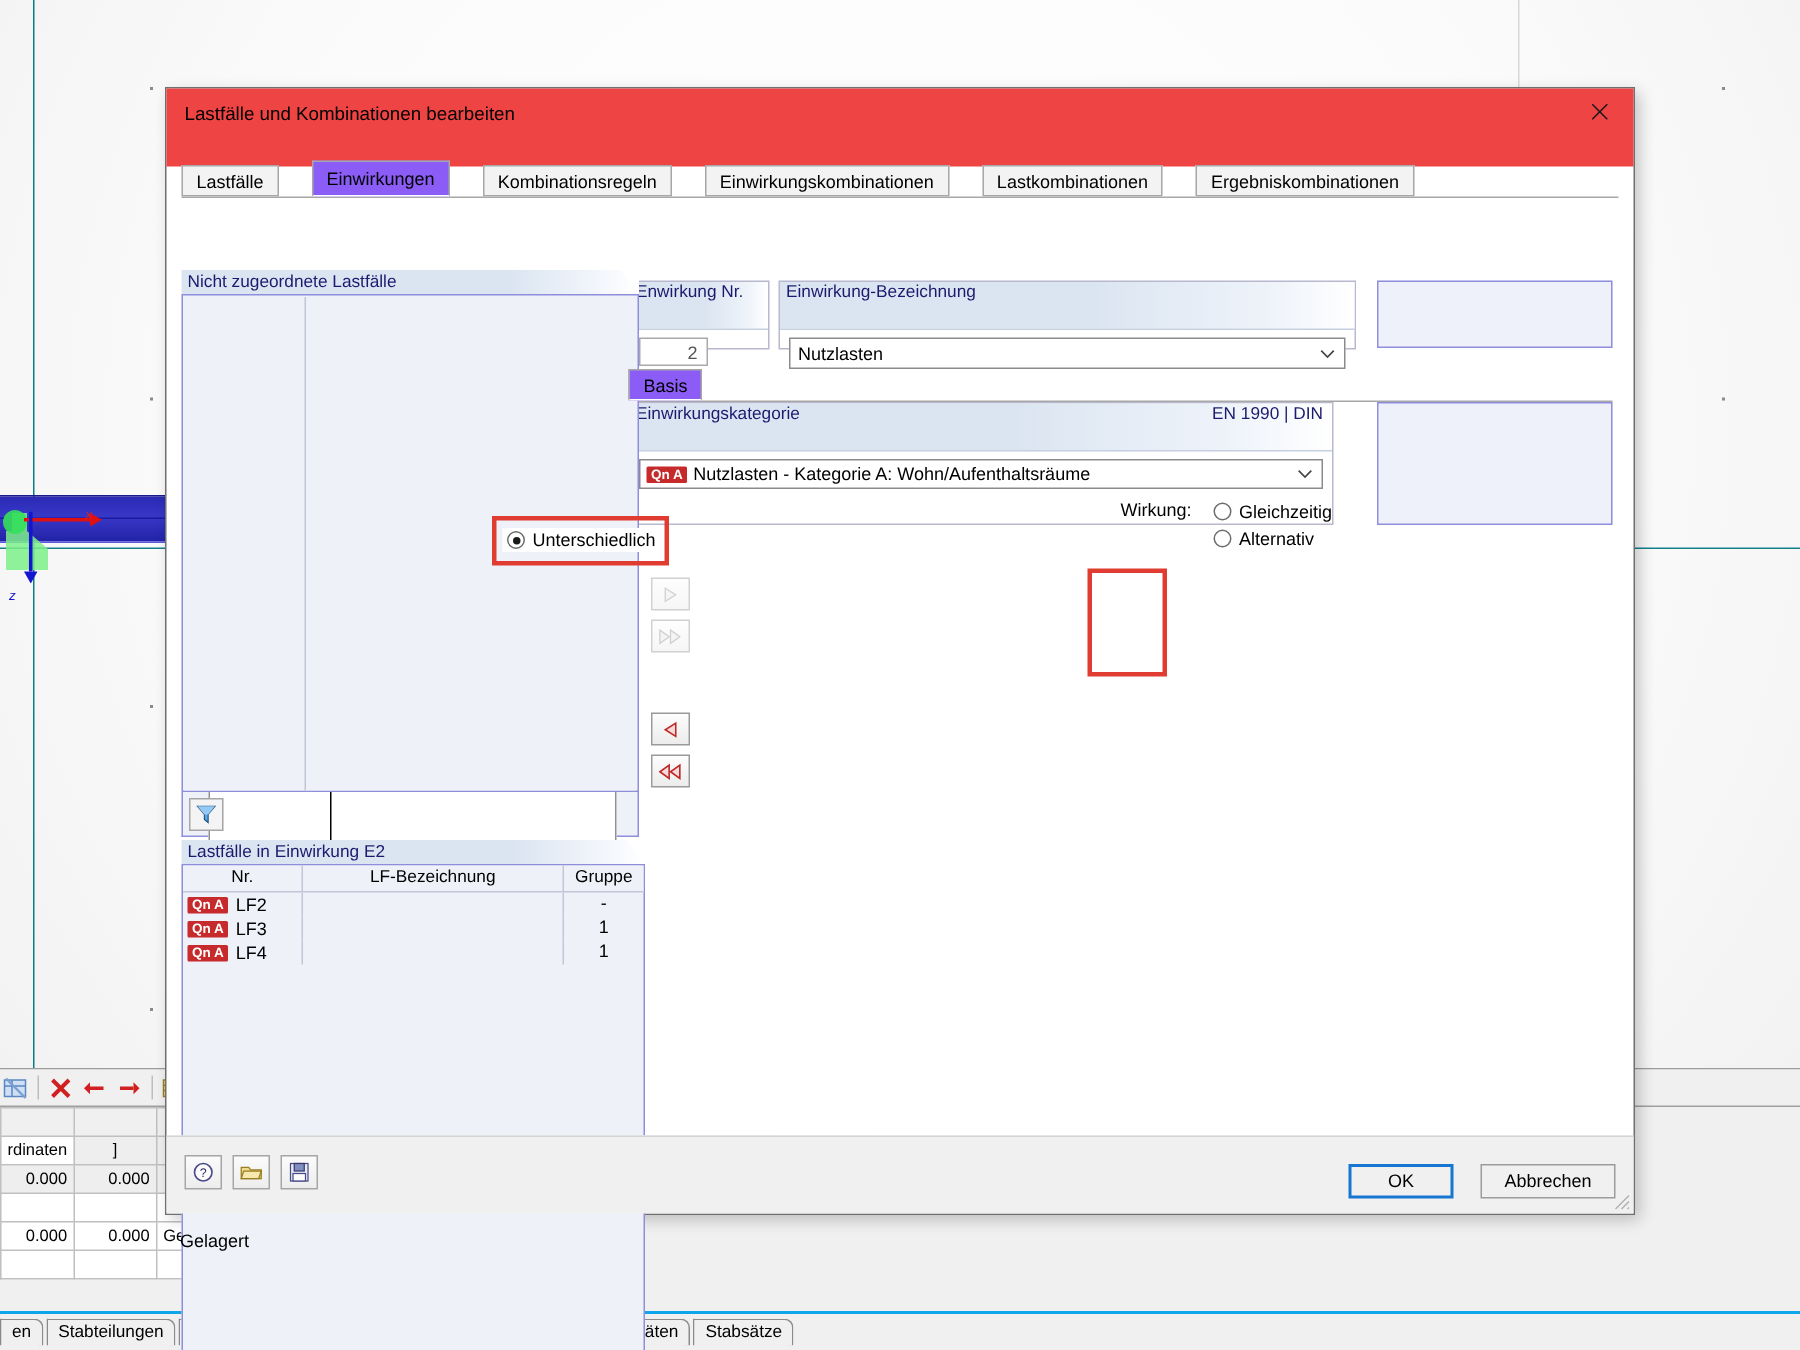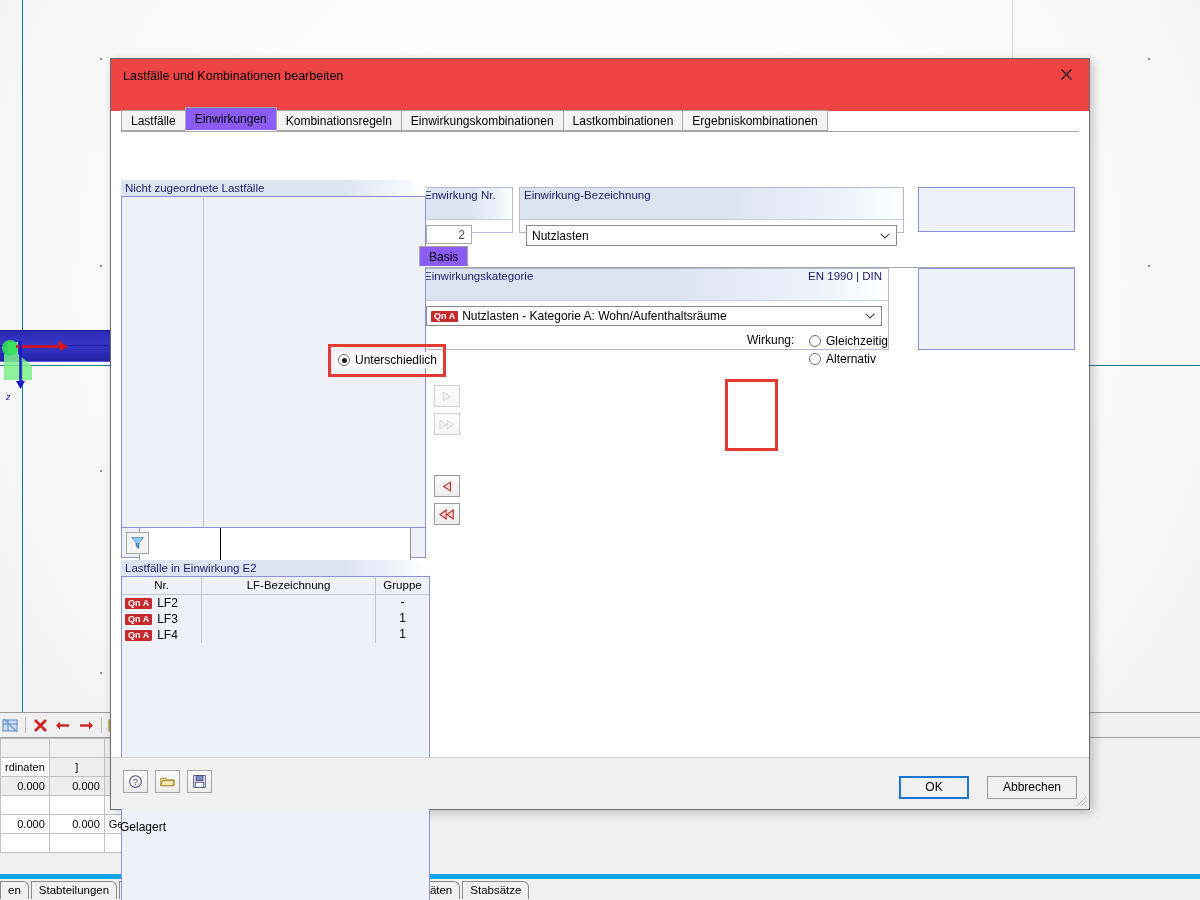--- a/index.html
+++ b/index.html
@@ -64,21 +64,21 @@
   #bg-grid th, #bg-grid td {
     border: 1px solid #c0c0c0; height: 19px; padding: 0 4px;
   }
   #bg-grid th { background: #f0f0f0; font-weight: normal; text-align: center; }
   #bg-grid td { background: #fff; text-align: right; }
   #bg-grid td.hdr2 { background: #eeeeee; text-align: center; }
   #bg-grid td.shaded { background: #eeeeee; }
   #bg-grid td.lbl { text-align: left; background:#fff; }
   #bg-tabs {
     position: absolute; left: 0; top: 874px; width: 1200px; height: 26px;
-    background: #f0f0f0; border-top: 5px solid #0ea5e9;
+    background: #f0f0f0; border-top: 2px solid #0ea5e9;
     display: flex; align-items: center; padding-left: 0px; gap: 0px;
   }
   .bg-tab {
     height: 18px; line-height: 17px; padding: 0 7px;
     border: 1px solid #8a8a8a; border-bottom: none;
     background: #f0f0f0;
     border-radius: 0 6px 0 0;
     margin-right: 2px;
     font-size: 11.5px;
     white-space: nowrap;
@@ -106,20 +106,21 @@
     display: flex; align-items: center; justify-content: center;
     cursor: pointer; background: transparent;
   }
   #close-btn svg { width: 11px; height: 11px; }
 
   #tabstrip {
     position: relative; height: 21px;
     margin: 0 10px;
     display: flex; align-items: flex-end;
     border-bottom: 1px solid #a7a7a7;
+    gap: 23px;
   }
   .tab {
     height: 21px; line-height: 20px;
     padding: 0 9px;
     font-size: 12px;
     border: 1px solid #a7a7a7;
     border-bottom: 1px solid #a7a7a7;
     background: #f3f3f3;
     margin-right: -1px;
     position: relative;

